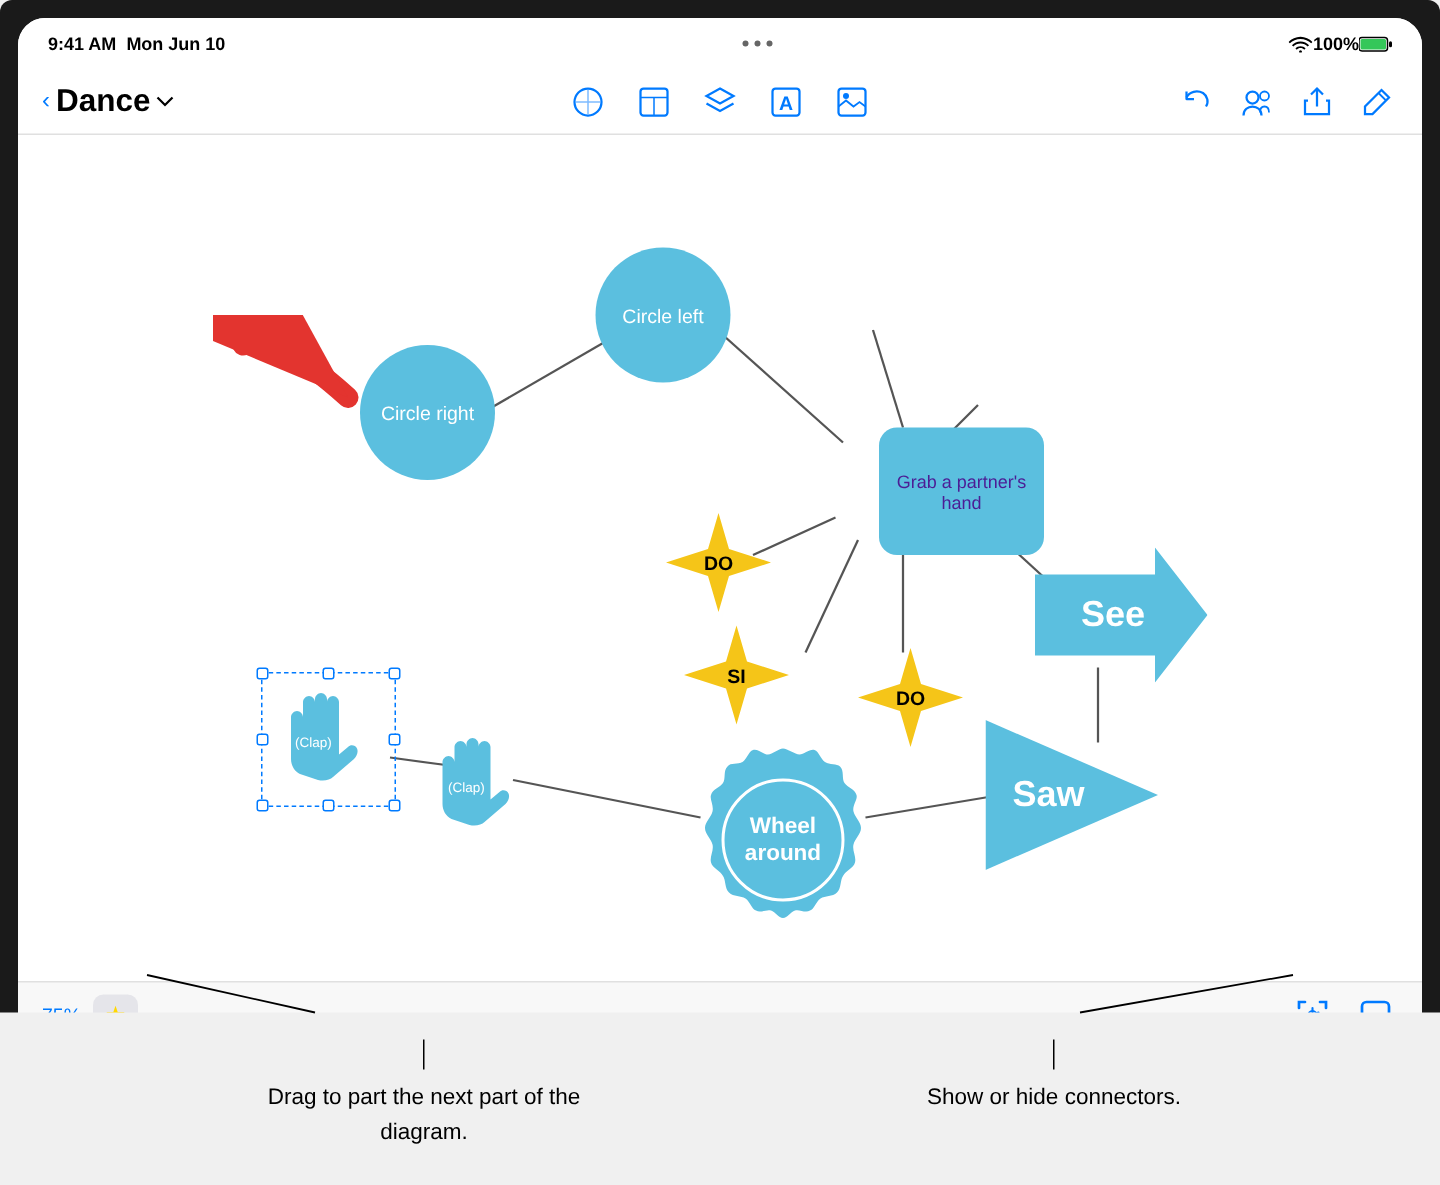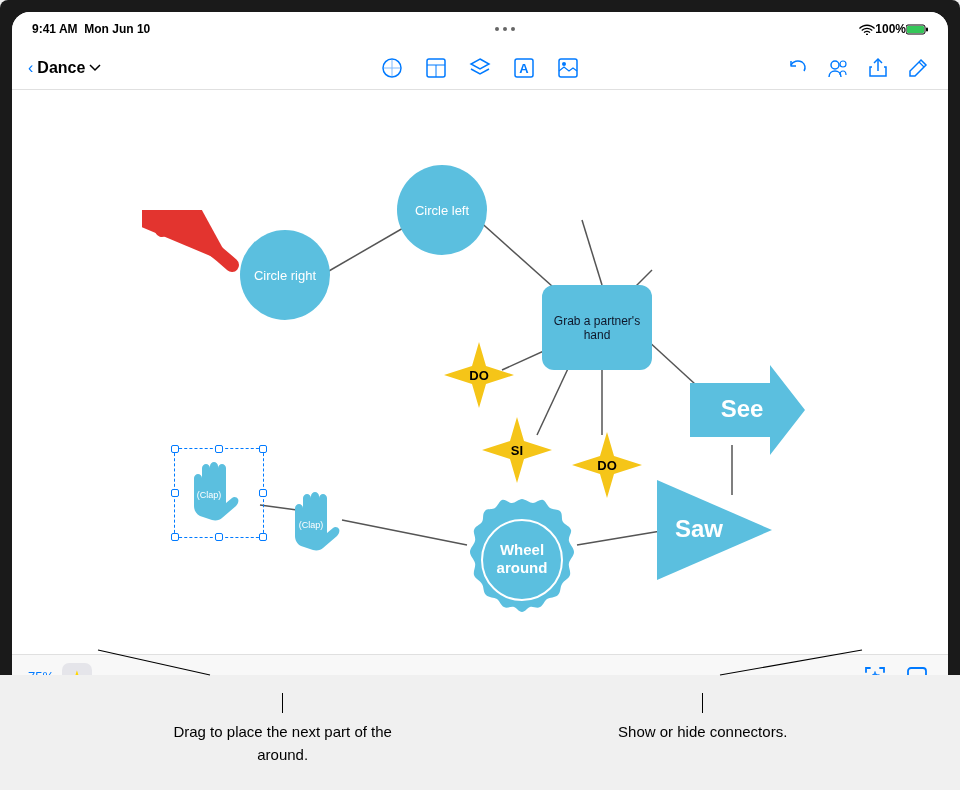--- a/index.html
+++ b/index.html
@@ -99,21 +99,21 @@
       gap: 2px;
       color: #007AFF;
       font-size: 16px;
       cursor: pointer;
     }
     .title-btn {
       display: flex;
       align-items: center;
       gap: 4px;
       color: #000;
-      font-size: 16px;
+      font-size: 21px;
       font-weight: 600;
       cursor: pointer;
     }
     .toolbar-icon {
       width: 28px;
       height: 28px;
       display: flex;
       align-items: center;
       justify-content: center;
       cursor: pointer;
@@ -158,21 +158,22 @@
 
     .node-circle {
       background: #5BBFDF;
       border-radius: 50%;
       color: #fff;
     }
 
     .node-rounded-rect {
       background: #5BBFDF;
       border-radius: 12px;
-      color: #0f172a;
+      color: #4c1d95;
+      margin-left: 44px;
     }
 
     
     .red-arrow {
       position: absolute;
       top: 120px;
       left: 130px;
       width: 120px;
       height: 80px;
     }
@@ -374,21 +375,21 @@
         <span>Grab a partner's hand</span>
       </div>
 
       <div style="position:absolute;left:432px;top:250px;width:70px;height:70px;">
         <svg width="70" height="70" viewBox="0 0 70 70">
           <path d="M35 2 L42 26 L70 35 L42 44 L35 68 L28 44 L0 35 L28 26 Z" fill="#F5C518"></path>
           <text x="35" y="40" text-anchor="middle" font-size="13" font-weight="700" fill="#000">DO</text>
         </svg>
       </div>
 
-      <div style="position:absolute;left:470px;top:325px;width:70px;height:70px;">
+      <div style="position:absolute;left:444px;top:325px;width:70px;height:70px;">
         <svg width="70" height="70" viewBox="0 0 70 70">
           <path d="M35 2 L42 26 L70 35 L42 44 L35 68 L28 44 L0 35 L28 26 Z" fill="#F5C518"></path>
           <text x="35" y="40" text-anchor="middle" font-size="13" font-weight="700" fill="#000">SI</text>
         </svg>
       </div>
 
       <div style="position:absolute;left:560px;top:340px;width:70px;height:70px;">
         <svg width="70" height="70" viewBox="0 0 70 70">
           <path d="M35 2 L42 26 L70 35 L42 44 L35 68 L28 44 L0 35 L28 26 Z" fill="#F5C518"></path>
           <text x="35" y="40" text-anchor="middle" font-size="13" font-weight="700" fill="#000">DO</text>
@@ -487,21 +488,21 @@
 
     <div class="home-indicator"></div>
 
   </div>
 </div>
 
 <div style="position:absolute;bottom:0;left:0;right:0;height:115px;background:#f0f0f0;display:flex;align-items:flex-start;justify-content:space-around;padding:18px 60px 0;">
 
   <div style="position:relative;display:flex;flex-direction:column;align-items:center;gap:8px;">
     <div style="width:1.5px;height:20px;background:#000;margin-bottom:0;"></div>
-    <p class="desc-text" style="font-size:15px;color:#000;text-align:center;max-width:220px;line-height:1.5;">Drag to place the next part of the around.</p>
+    <p class="desc-text" style="font-size:15px;color:#000;text-align:center;max-width:220px;line-height:1.5;">Drag to part the next part of the diagram.</p>
   </div>
 
   <div style="position:relative;display:flex;flex-direction:column;align-items:center;gap:8px;">
     <div style="width:1.5px;height:20px;background:#000;margin-bottom:0;"></div>
     <p class="desc-text" style="font-size:15px;color:#000;text-align:center;max-width:220px;line-height:1.5;">Show or hide connectors.</p>
   </div>
 </div>
 
 <svg style="position:absolute;top:0;left:0;width:960px;height:790px;pointer-events:none;">
 

